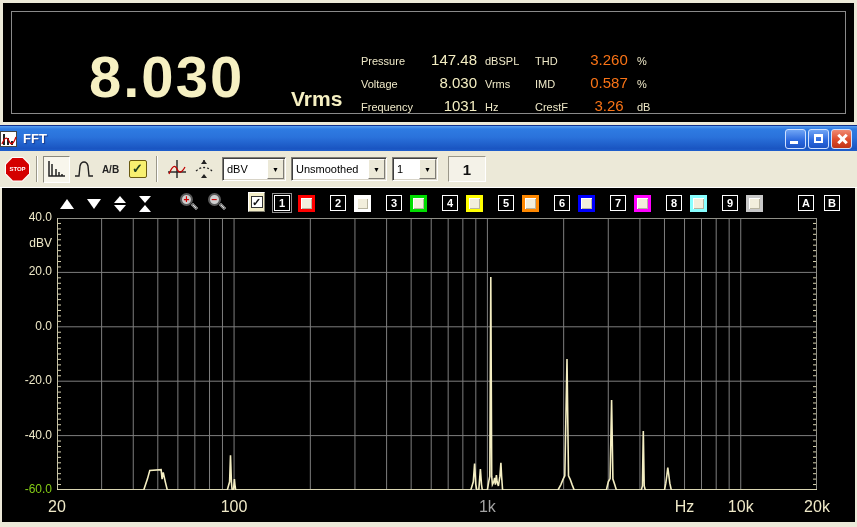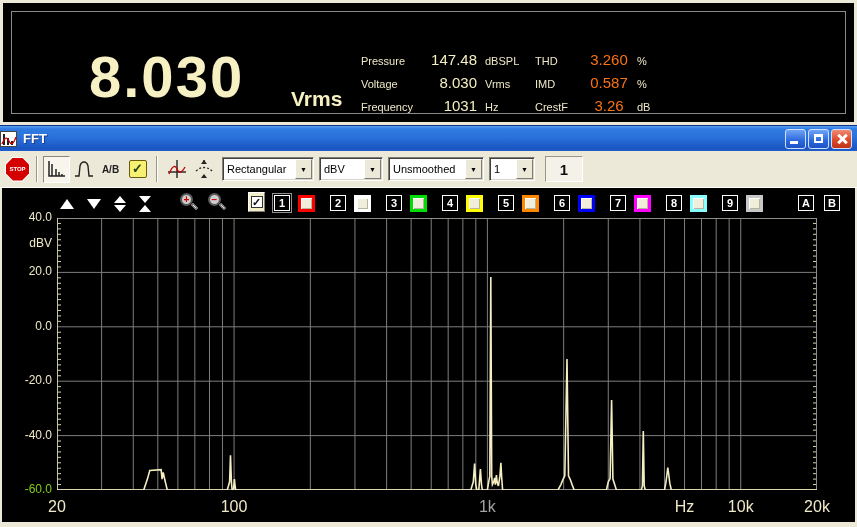--- a/index.html
+++ b/index.html
@@ -186,24 +186,20 @@
         <path d="M3,15 Q8,3 11,10 T19,8" stroke="#C00000" stroke-width="1.3" fill="none"></path>
       </svg>
     </div>
     <div class="tbtn">
       <svg width="22" height="20">
         <polygon points="11,1 8,5 14,5" fill="#222"></polygon>
         <polygon points="11,19 8,15 14,15" fill="#222" transform="rotate(180 11 17)"></polygon>
         <path d="M3,12 Q11,5 19,12" stroke="#222" stroke-width="1.3" fill="none" stroke-dasharray="2,2"></path>
         <circle cx="11" cy="2" r="1" fill="#222"></circle>
       </svg>
-    </div>
-    <div class="dd" style="width:92px">
-      <span class="dd-text">Rectangular</span>
-      <span class="dd-btn">▼</span>
     </div>
     <div class="dd" style="width:64px">
       <span class="dd-text">dBV</span>
       <span class="dd-btn">▼</span>
     </div>
     <div class="dd" style="width:96px">
       <span class="dd-text">Unsmoothed</span>
       <span class="dd-btn">▼</span>
     </div>
     <div class="dd" style="width:46px">

